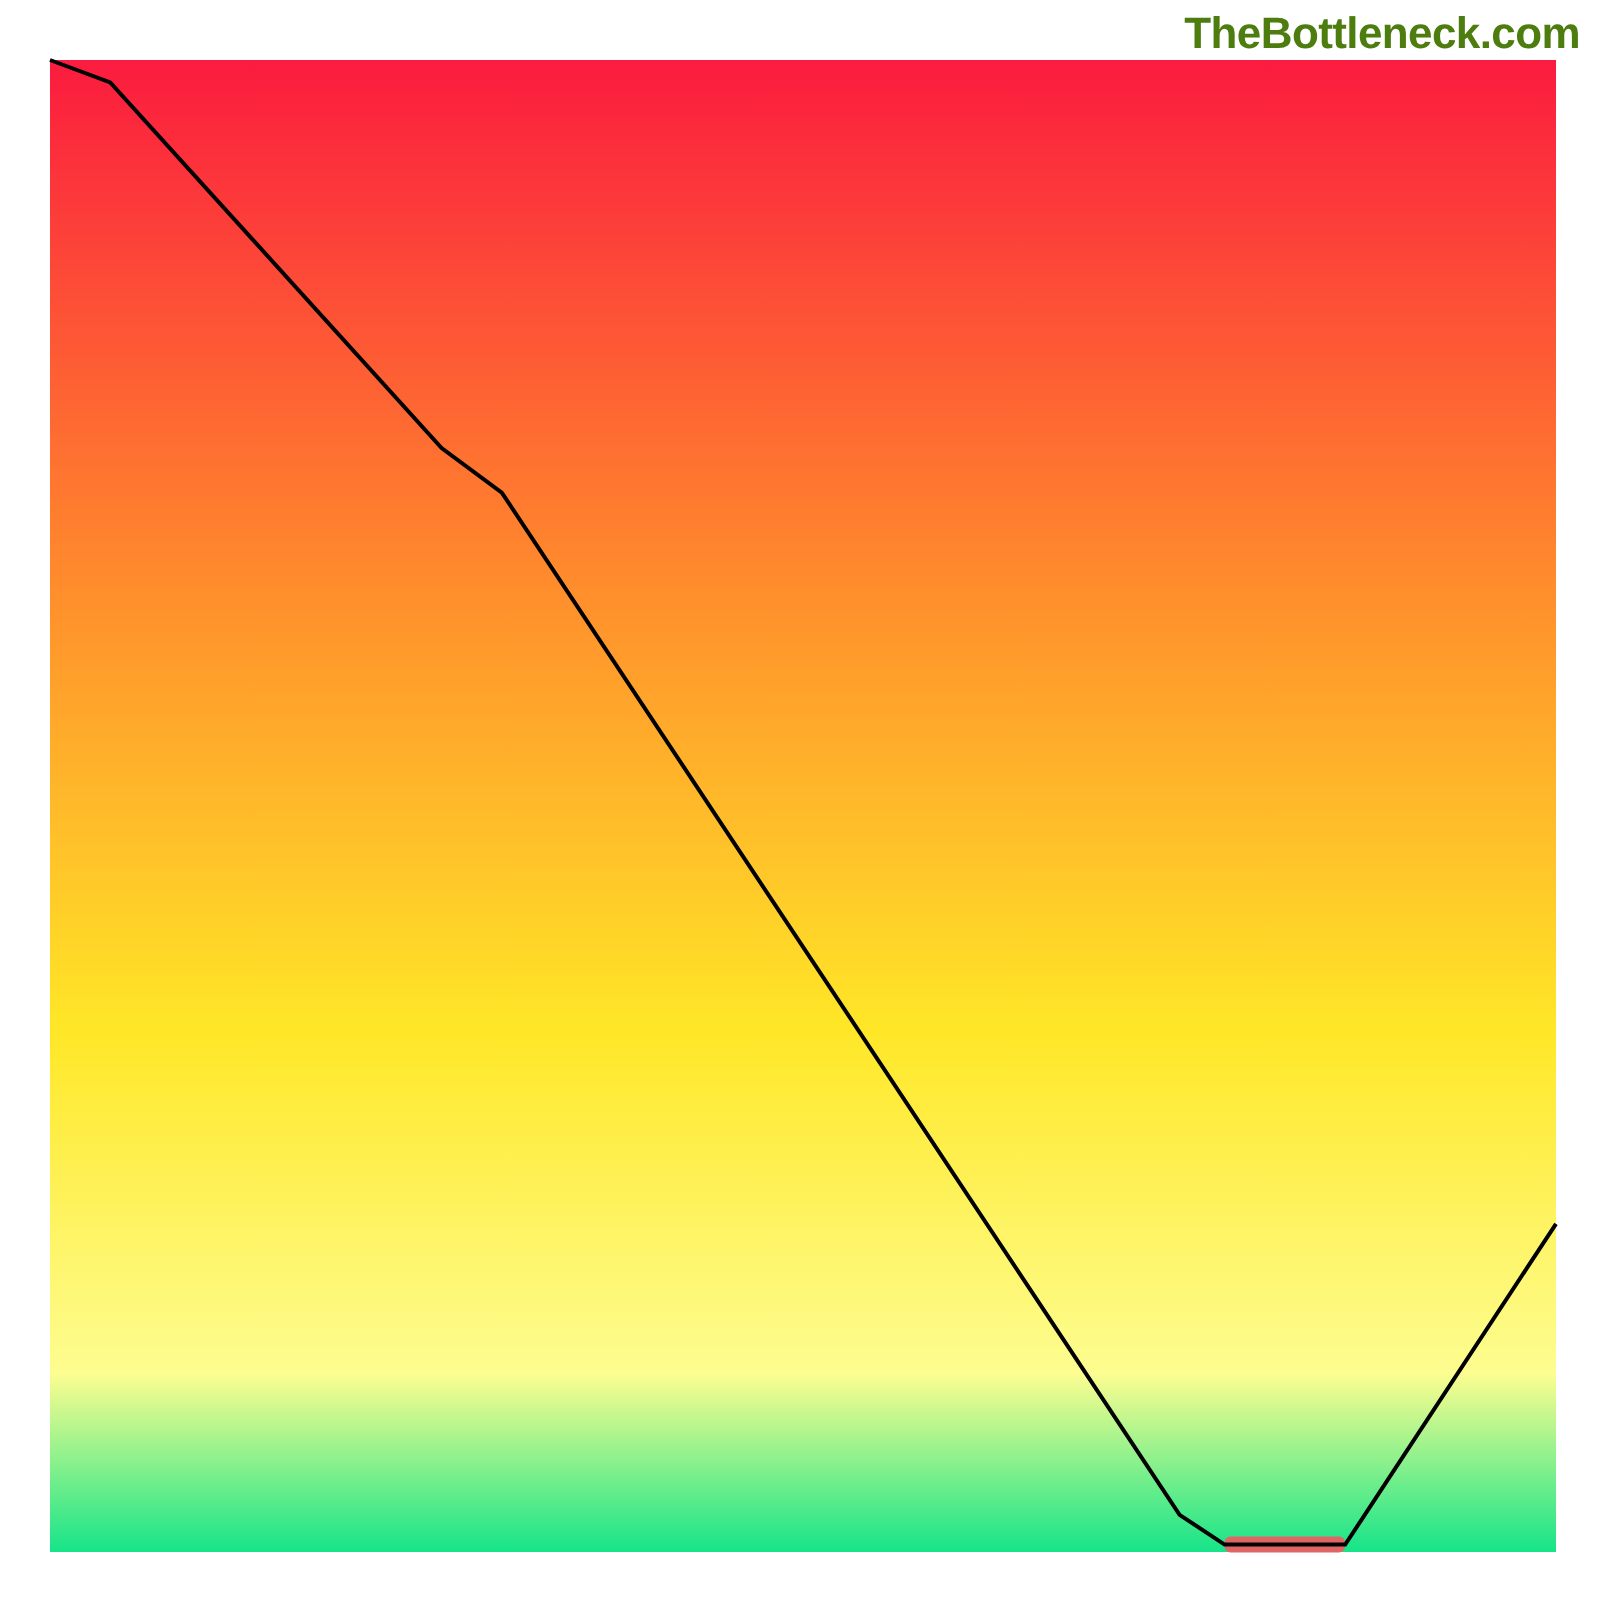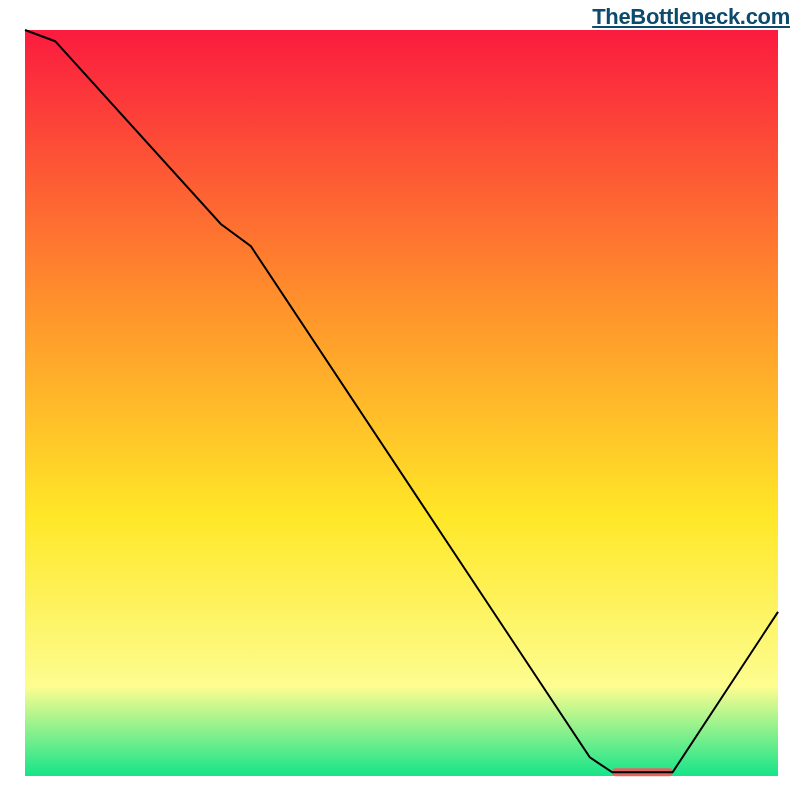--- a/index.html
+++ b/index.html
@@ -13,25 +13,24 @@
   }
   .stage {
     position: relative;
     width: 800px;
     height: 800px;
   }
   .attribution {
     position: absolute;
     top: 4px;
     right: 10px;
-    color: #0c4a6e;
+    color: #4d7c0f;
     font-size: 22px;
     font-weight: 600;
     letter-spacing: -0.3px;
-    text-decoration: underline;
   }
   svg.chart {
     position: absolute;
     left: 0;
     top: 0;
   }
 </style>
 </head>
 <body>
 

